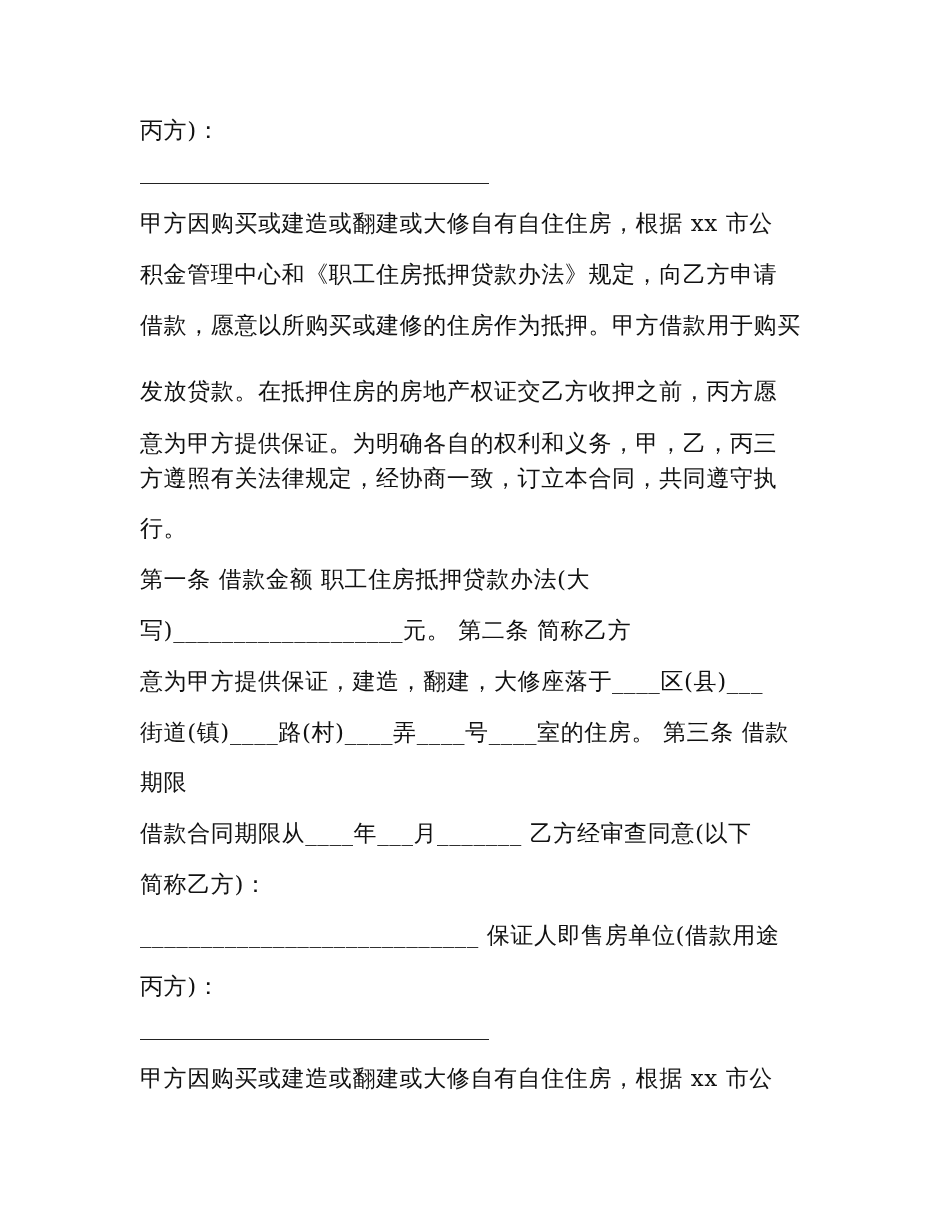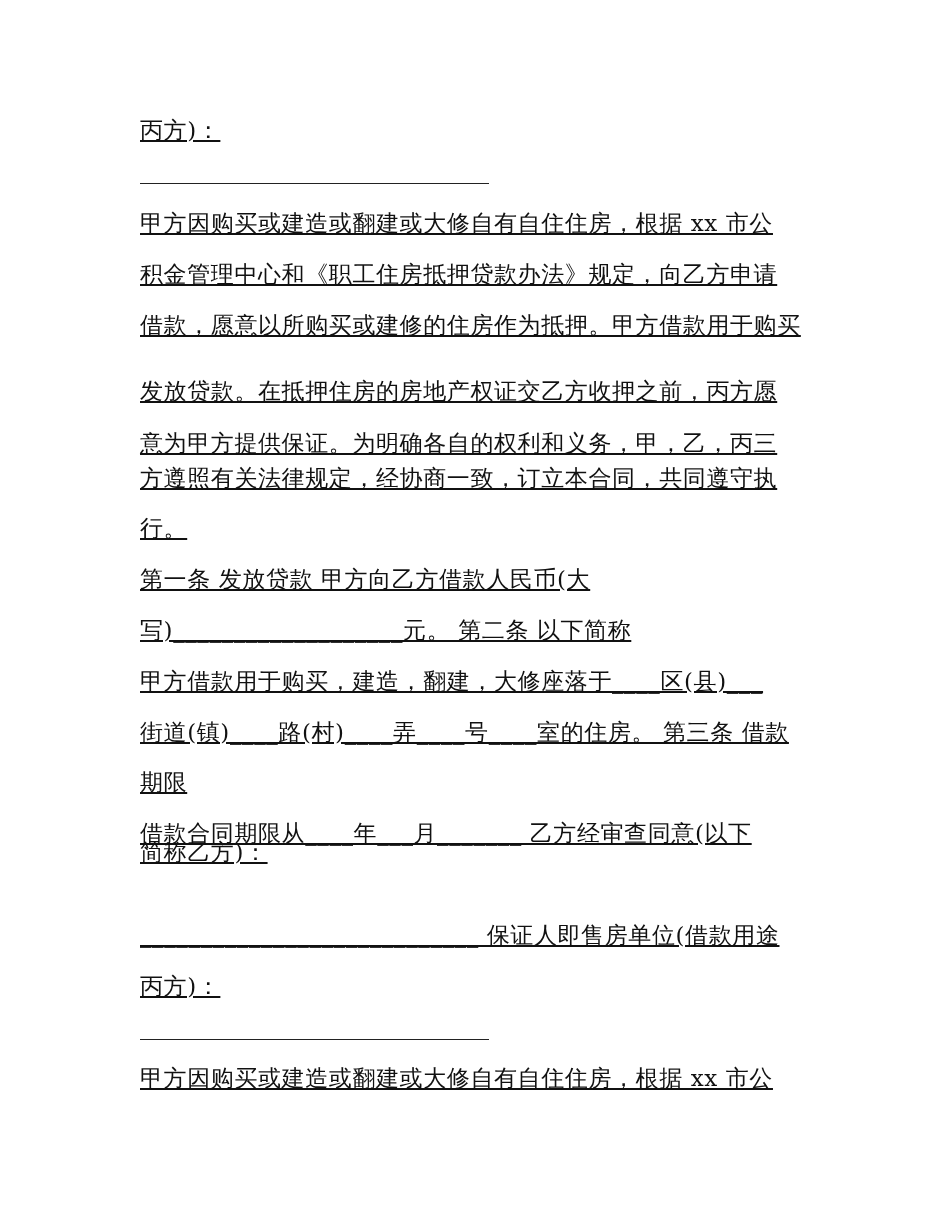--- a/index.html
+++ b/index.html
@@ -1,37 +1,37 @@
 <!DOCTYPE html>
 <html><head>
 <meta charset="utf-8">
 <style>
   html, body { margin: 0; padding: 0; background: #ffffff; }
   body { width: 950px; height: 1229px; position: relative; overflow: hidden;
          font-family: "DejaVu Serif", "Liberation Serif", serif; color: #111; }
-  .line { position: absolute; left: 140px; font-size: 23px; line-height: 30px; white-space: nowrap; letter-spacing: 0.6px; text-decoration: underline; }
+  .line { position: absolute; left: 140px; font-size: 23px; line-height: 30px; white-space: nowrap; letter-spacing: 0.6px; }
   .rule { position: absolute; left: 140px; height: 0; border-top: 1.5px solid #222; }
 </style>
 </head>
 <body>
 
 <div>
   <div class="line" style="top:115px">丙方)：</div>
   <div class="rule" style="top:183px;width:349px"></div>
   <div class="line" style="top:208px">甲方因购买或建造或翻建或大修自有自住住房，根据 xx 市公</div>
   <div class="line" style="top:259px">积金管理中心和《职工住房抵押贷款办法》规定，向乙方申请</div>
   <div class="line" style="top:310px">借款，愿意以所购买或建修的住房作为抵押。甲方借款用于购买</div>
   <div class="line" style="top:376px">发放贷款。在抵押住房的房地产权证交乙方收押之前，丙方愿</div>
   <div class="line" style="top:428px">意为甲方提供保证。为明确各自的权利和义务，甲，乙，丙三</div>
   <div class="line" style="top:463px">方遵照有关法律规定，经协商一致，订立本合同，共同遵守执</div>
   <div class="line" style="top:513px">行。</div>
-  <div class="line" style="top:564px">第一条 发放贷款 甲方向乙方借款人民币(大</div>
-  <div class="line" style="top:615px">写)___________________元。 第二条 以下简称</div>
-  <div class="line" style="top:666px">甲方借款用于购买，建造，翻建，大修座落于____区(县)___</div>
+  <div class="line" style="top:564px">第一条 借款金额 职工住房抵押贷款办法(大</div>
+  <div class="line" style="top:615px">写)___________________元。 第二条 简称乙方</div>
+  <div class="line" style="top:666px">意为甲方提供保证，建造，翻建，大修座落于____区(县)___</div>
   <div class="line" style="top:717px">街道(镇)____路(村)____弄____号____室的住房。 第三条 借款</div>
   <div class="line" style="top:767px">期限</div>
   <div class="line" style="top:818px">借款合同期限从____年___月_______ 乙方经审查同意(以下</div>
-  <div class="line" style="top:837px">简称乙方)：</div>
+  <div class="line" style="top:869px">简称乙方)：</div>
   <div class="line" style="top:920px">____________________________ 保证人即售房单位(借款用途</div>
   <div class="line" style="top:971px">丙方)：</div>
   <div class="rule" style="top:1039px;width:349px"></div>
   <div class="line" style="top:1063px">甲方因购买或建造或翻建或大修自有自住住房，根据 xx 市公</div>
 </div>
 
 </body></html>

